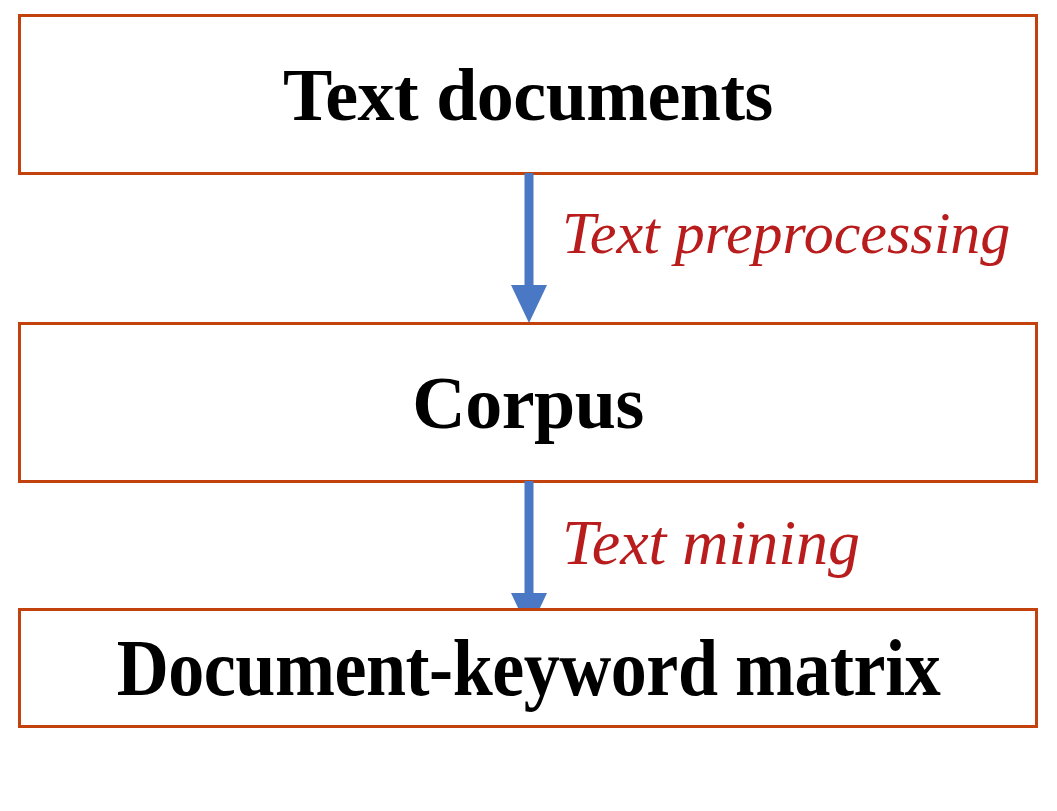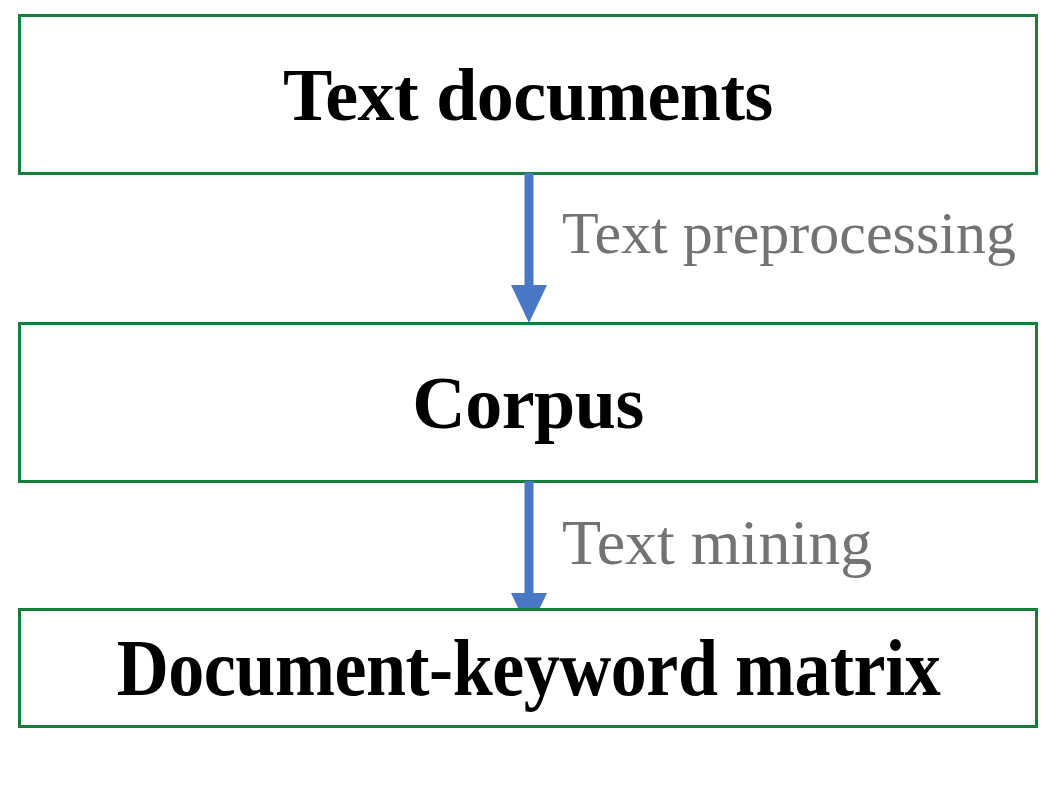--- a/index.html
+++ b/index.html
@@ -18,21 +18,21 @@
     background: #ffffff;
     overflow: hidden;
   }
 
   
   .proc-box {
     position: absolute;
     left: 18px;
     width: 1020px;
     box-sizing: border-box;
-    border: 3px solid #15803d;
+    border: 3px solid #c2410c;
     background: #ffffff;
     display: flex;
     align-items: center;
     justify-content: center;
   }
   #box-1 { top: 14px;  height: 161px; }
   #box-2 { top: 322px; height: 161px; }
   #box-3 { top: 608px; height: 120px; }
 
   .proc-label {
@@ -60,22 +60,23 @@
     pointer-events: none;
   }
   #arrow-1 { top: 173px; height: 151px; }
   #arrow-2 { top: 481px; height: 151px; }
   .arrow svg { display: block; width: 100%; height: 100%; }
 
   
   .arrow-label {
     position: absolute;
     font-family: "Liberation Serif", "DejaVu Serif", serif;
+    font-style: italic;
     font-weight: normal;
-    color: #737373;
+    color: #b91c1c;
     line-height: 1;
     white-space: nowrap;
   }
   #arrow-label-1 {
     left: 562px;
     top: 203px;
     font-size: 60px;
   }
   #arrow-label-2 {
     left: 562px;

